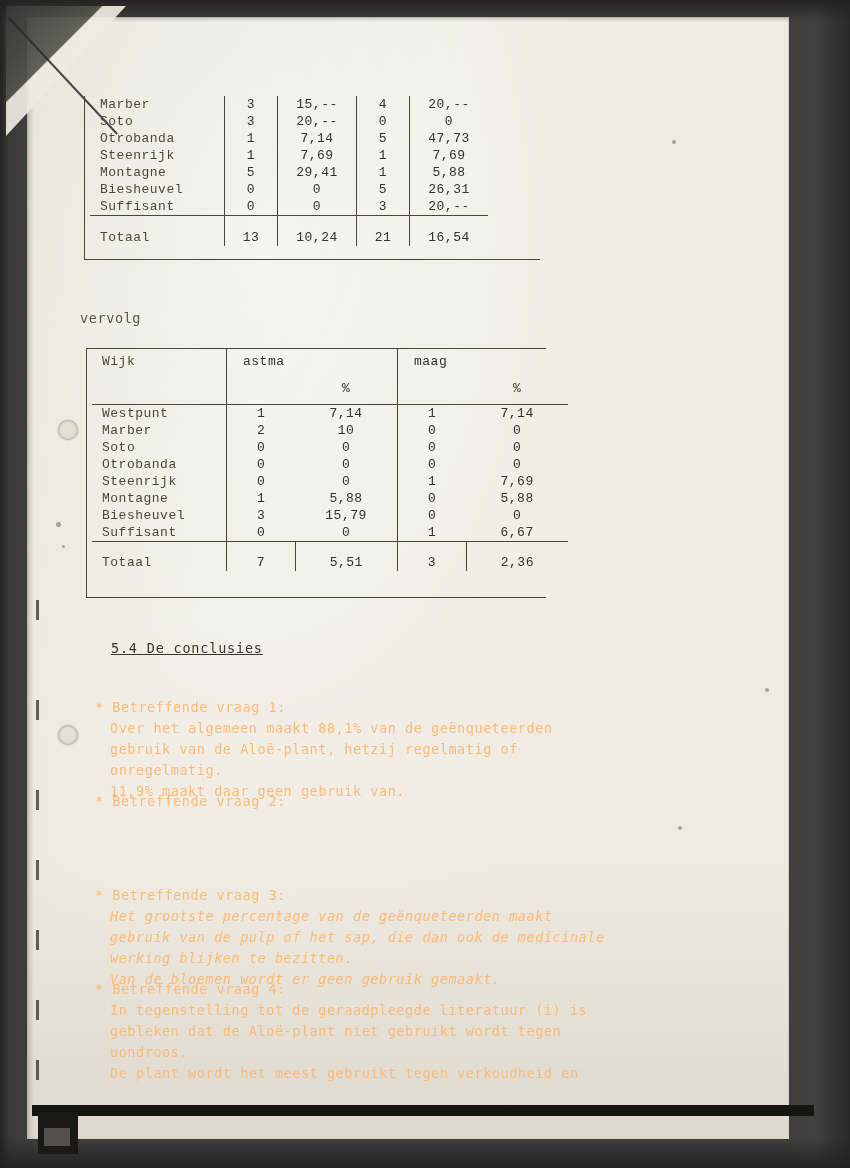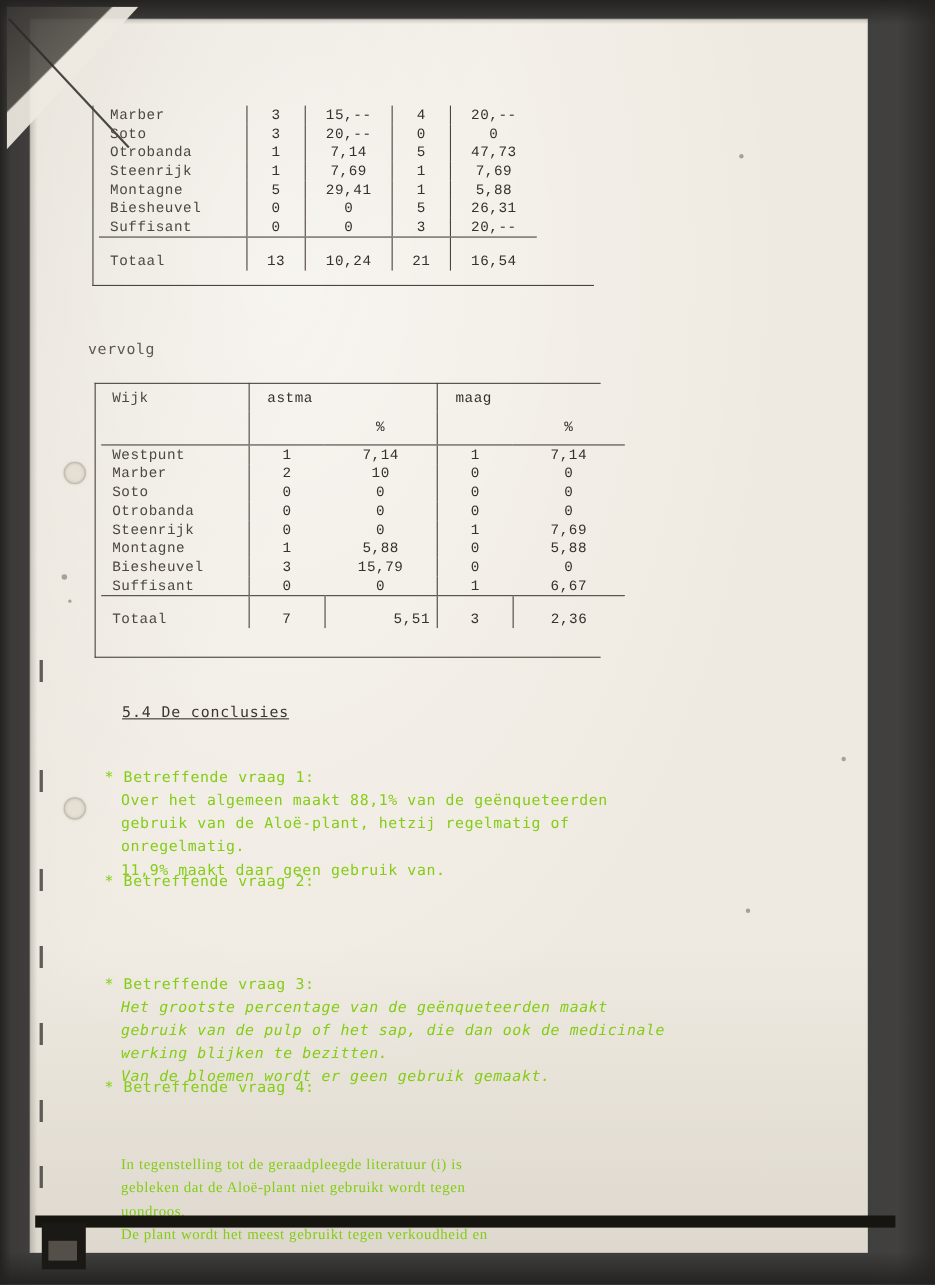--- a/index.html
+++ b/index.html
@@ -178,21 +178,21 @@
     font-size: 13.5px;
     color: #3a352e;
     letter-spacing: 0.8px;
     text-decoration: underline;
     white-space: pre;
   }
   .para {
     position: absolute;
     font-size: 13.5px;
     line-height: 21px;
-    color: #84cc16;
+    color: #fdba74;
     letter-spacing: 0.55px;
     white-space: pre;
   }
   .speck {
     position: absolute;
     background: #6b6558;
     border-radius: 50%;
     opacity: 0.55;
   }
 </style>
@@ -367,21 +367,21 @@
         <tr style="height:17px;">
           <td class="name hline-bot">Suffisant</td>
           <td class="vline numcol hline-bot">0</td>
           <td class="pctcol hline-bot">0</td>
           <td class="vline numcol hline-bot">1</td>
           <td class="pctcol hline-bot">6,67</td>
         </tr>
         <tr style="height:30px;">
           <td class="name" style="vertical-align:bottom;">Totaal</td>
           <td class="vline numcol" style="vertical-align:bottom;">7</td>
-          <td class="vline pctcol" style="vertical-align:bottom;text-align:right;">5,51</td>
+          <td class="vline pctcol" style="vertical-align:bottom;">5,51</td>
           <td class="vline numcol" style="vertical-align:bottom;">3</td>
           <td class="vline pctcol" style="vertical-align:bottom;">2,36</td>
         </tr>
       </tbody>
     </table>
   </div>
 
   <div class="vrule" style="left:86px; top:348px; height:250px;"></div>
   <div class="rule" style="left:86px; top:348px; width:460px;"></div>
   <div class="rule" style="left:86px; top:597px; width:460px;"></div>
@@ -396,21 +396,21 @@
 
   <div class="para" style="left:95px; top:791px;">* Betreffende vraag 2:</div>
 
   <div class="para" style="left:95px; top:885px;">* Betreffende vraag 3:</div>
   <div class="para" style="left:110px; top:906px;font-style:italic;">Het grootste percentage van de geënqueteerden maakt
 gebruik van de pulp of het sap, die dan ook de medicinale
 werking blijken te bezitten.
 Van de bloemen wordt er geen gebruik gemaakt.</div>
 
   <div class="para" style="left:95px; top:979px;text-align:center;">* Betreffende vraag 4:</div>
-  <div class="para" style="left:110px; top:1048px;font-family:Liberation Serif, serif;">In tegenstelling tot de geraadpleegde literatuur (i) is
+  <div class="para" style="left:110px; top:1000px;">In tegenstelling tot de geraadpleegde literatuur (i) is
 gebleken dat de Aloë-plant niet gebruikt wordt tegen
 uondroos.
 De plant wordt het meest gebruikt tegen verkoudheid en</div>
 
   <div class="bottom-bar"></div>
   <div class="bottom-bar2"></div>
   <div class="bottom-smudge"></div>
 
 </div>
 

